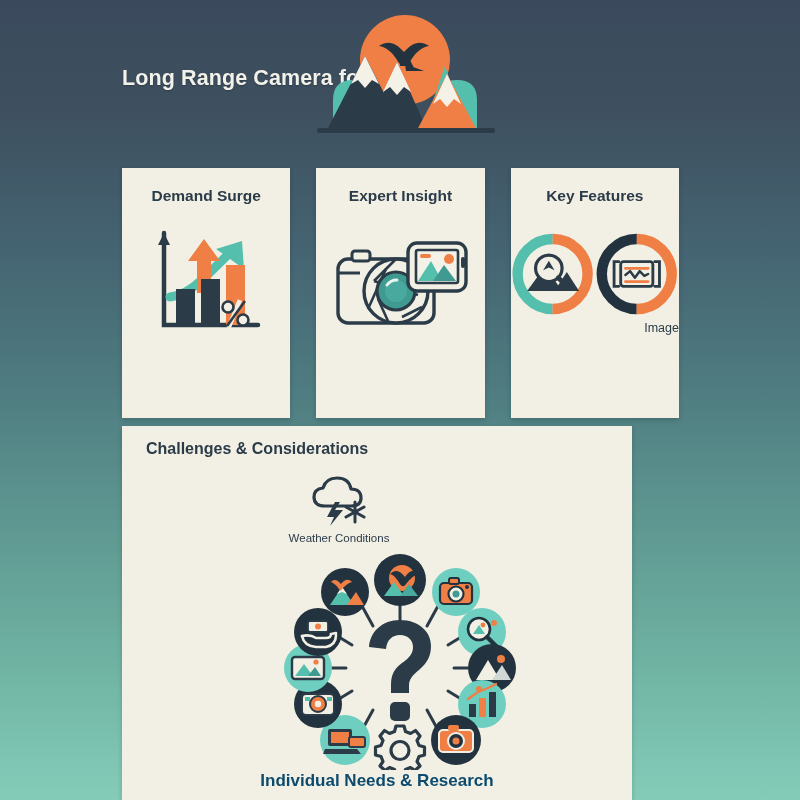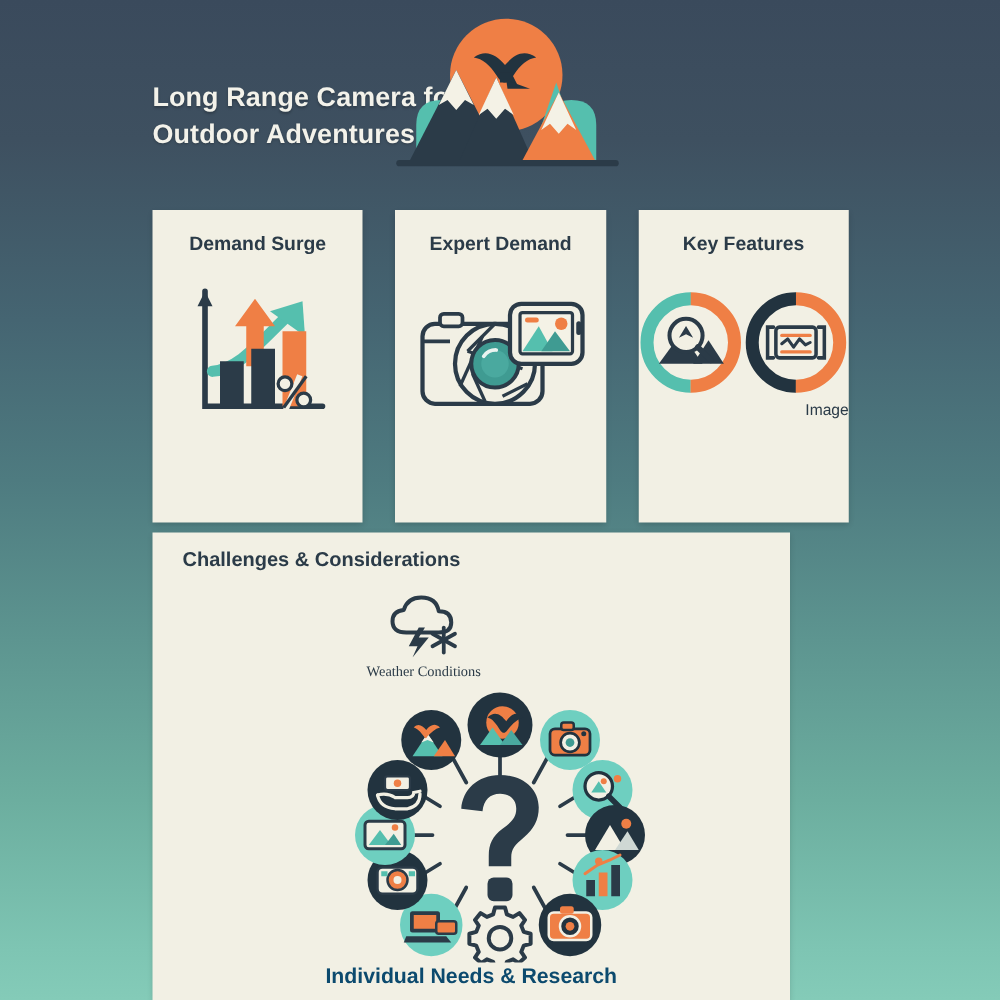--- a/index.html
+++ b/index.html
@@ -116,21 +116,21 @@
     color: #2b3b48;
     font-size: 16px;
     font-weight: bold;
   }
   .challenge-group {
     position: absolute;
     top: 46px;
     width: 130px;
     text-align: center;
   }
-  #challenge-weather { left: 152px; font-family: Liberation Serif, serif; }
+  #challenge-weather { left: 152px; }
   #challenge-equipment { left: 279px; }
   .challenge-art {
     height: 54px;
     display: flex;
     align-items: center;
     justify-content: center;
   }
   .challenge-label {
     margin-top: 6px;
     color: #2b3b48;
@@ -155,21 +155,20 @@
 </style>
 </head>
 <body>
 
 <div id="infographic">
 
   <div id="header">
 
     <div id="page-title">
       <div>Long Range Camera for</div>
-      <div>Outdoor Adventures</div>
     </div>
 
     <div id="header-logo">
       <svg viewBox="0 0 200 135" width="200" height="135">
 
         <circle cx="100" cy="52" r="45" fill="#ef7f45"></circle>
 
         <g fill="#22333f">
           <path d="M74 38 C84 31 92 36 99 44 C106 36 114 31 124 38 C117 39 111 44 106 52
                    C103 57 101 58 99 58 C97 58 95 57 92 52 C87 44 81 39 74 38 Z"></path>
@@ -230,21 +229,21 @@
           </g>
         </svg>
       </div>
       <div class="card-sub">
         <div></div>
         <div></div>
       </div>
     </div>
 
     <div class="card">
-      <div class="card-title">Expert Demand</div>
+      <div class="card-title">Expert Insight</div>
       <div class="card-art">
         <svg viewBox="0 0 140 110" width="140" height="110">
 
           <rect x="8" y="34" width="96" height="64" rx="10" fill="#f2f0e4" stroke="#2b3b48" stroke-width="3.4"></rect>
           <rect x="22" y="26" width="18" height="10" rx="3" fill="#f2f0e4" stroke="#2b3b48" stroke-width="3"></rect>
           <line x1="8" y1="48" x2="30" y2="48" stroke="#2b3b48" stroke-width="3"></line>
 
           <circle cx="66" cy="66" r="32" fill="#f2f0e4" stroke="#2b3b48" stroke-width="3.4"></circle>
           <g stroke="#2b3b48" stroke-width="2.6" fill="none">
             <line x1="66" y1="34" x2="44" y2="56"></line>

